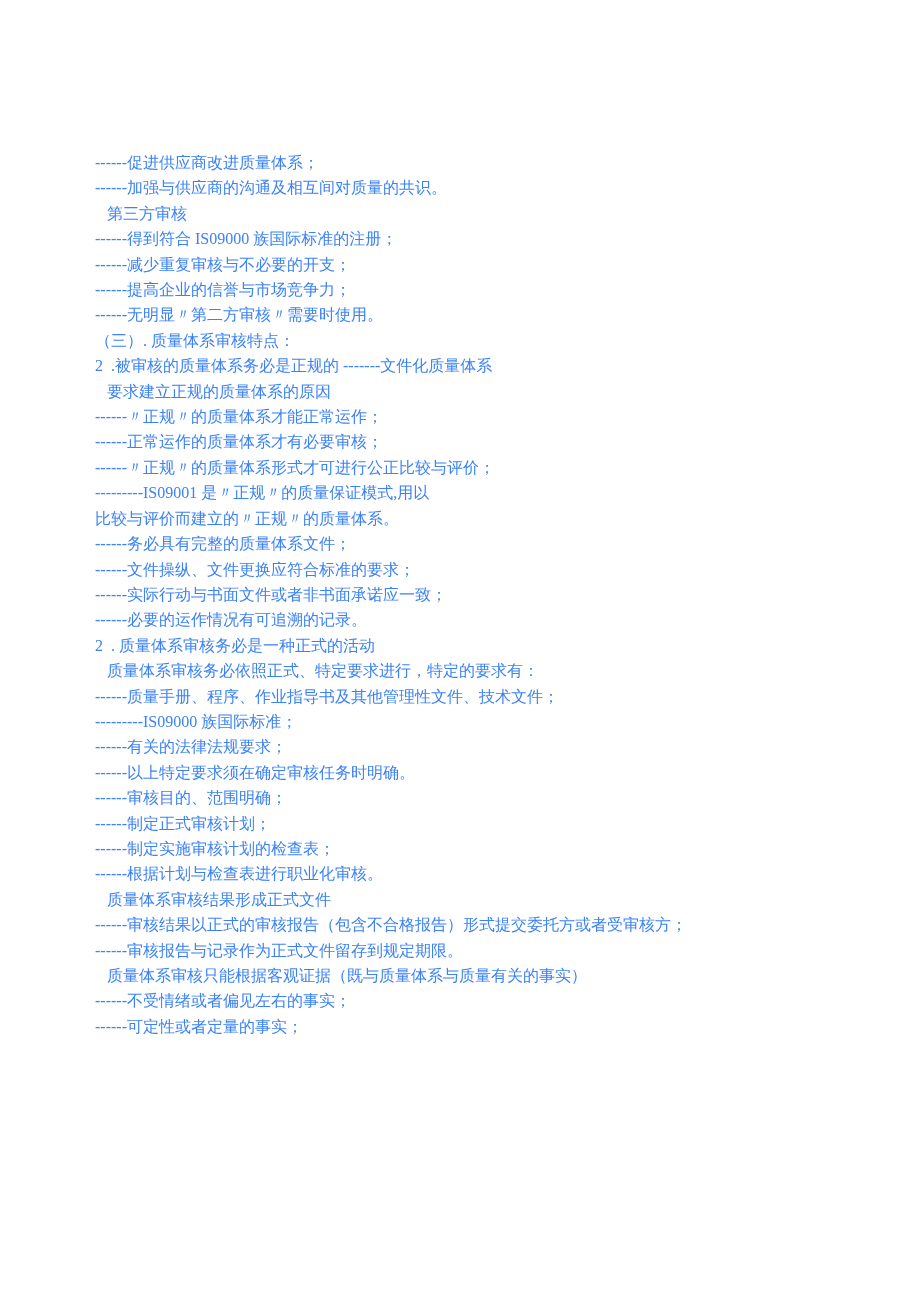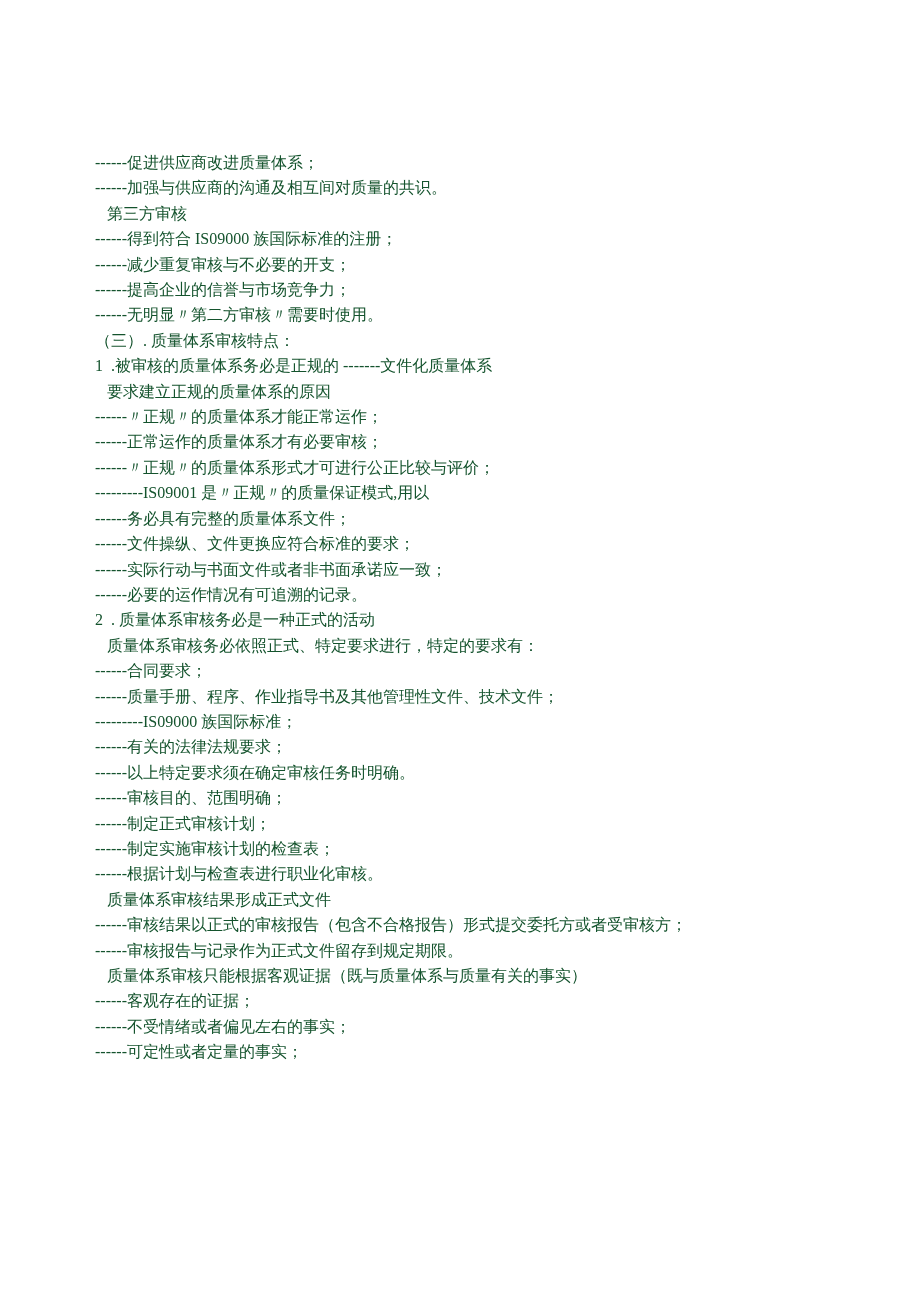--- a/index.html
+++ b/index.html
@@ -6,59 +6,58 @@
     margin: 0;
     padding: 0;
     background: #ffffff;
     font-family: "SimSun", "宋体", serif;
     width: 920px;
   }
   .page {
     padding: 150px 95px 100px 95px;
     font-size: 16px;
     line-height: 25.4px;
-    color: #14532d;
+    color: #3b82f6;
   }
   .line {
     white-space: pre-wrap;
   }
 </style>
 </head>
 <body>
 
 <div class="page" id="page">
     <div class="line">------促进供应商改进质量体系；</div>
     <div class="line">------加强与供应商的沟通及相互间对质量的共识。</div>
     <div class="line">   第三方审核</div>
     <div class="line">------得到符合 IS09000 族国际标准的注册；</div>
     <div class="line">------减少重复审核与不必要的开支；</div>
     <div class="line">------提高企业的信誉与市场竞争力；</div>
     <div class="line">------无明显〃第二方审核〃需要时使用。</div>
     <div class="line">（三）. 质量体系审核特点：</div>
-    <div class="line">1  .被审核的质量体系务必是正规的 -------文件化质量体系</div>
+    <div class="line">2  .被审核的质量体系务必是正规的 -------文件化质量体系</div>
     <div class="line">   要求建立正规的质量体系的原因</div>
     <div class="line">------〃正规〃的质量体系才能正常运作；</div>
     <div class="line">------正常运作的质量体系才有必要审核；</div>
     <div class="line">------〃正规〃的质量体系形式才可进行公正比较与评价；</div>
     <div class="line">---------IS09001 是〃正规〃的质量保证模式,用以</div>
+    <div class="line">比较与评价而建立的〃正规〃的质量体系。</div>
     <div class="line">------务必具有完整的质量体系文件；</div>
     <div class="line">------文件操纵、文件更换应符合标准的要求；</div>
     <div class="line">------实际行动与书面文件或者非书面承诺应一致；</div>
     <div class="line">------必要的运作情况有可追溯的记录。</div>
     <div class="line">2  . 质量体系审核务必是一种正式的活动</div>
     <div class="line">   质量体系审核务必依照正式、特定要求进行，特定的要求有：</div>
-    <div class="line">------合同要求；</div>
     <div class="line">------质量手册、程序、作业指导书及其他管理性文件、技术文件；</div>
     <div class="line">---------IS09000 族国际标准；</div>
     <div class="line">------有关的法律法规要求；</div>
     <div class="line">------以上特定要求须在确定审核任务时明确。</div>
     <div class="line">------审核目的、范围明确；</div>
     <div class="line">------制定正式审核计划；</div>
     <div class="line">------制定实施审核计划的检查表；</div>
     <div class="line">------根据计划与检查表进行职业化审核。</div>
     <div class="line">   质量体系审核结果形成正式文件</div>
     <div class="line">------审核结果以正式的审核报告（包含不合格报告）形式提交委托方或者受审核方；</div>
     <div class="line">------审核报告与记录作为正式文件留存到规定期限。</div>
     <div class="line">   质量体系审核只能根据客观证据（既与质量体系与质量有关的事实）</div>
-    <div class="line">------客观存在的证据；</div>
     <div class="line">------不受情绪或者偏见左右的事实；</div>
     <div class="line">------可定性或者定量的事实；</div>
   </div>
 
 </body></html>

